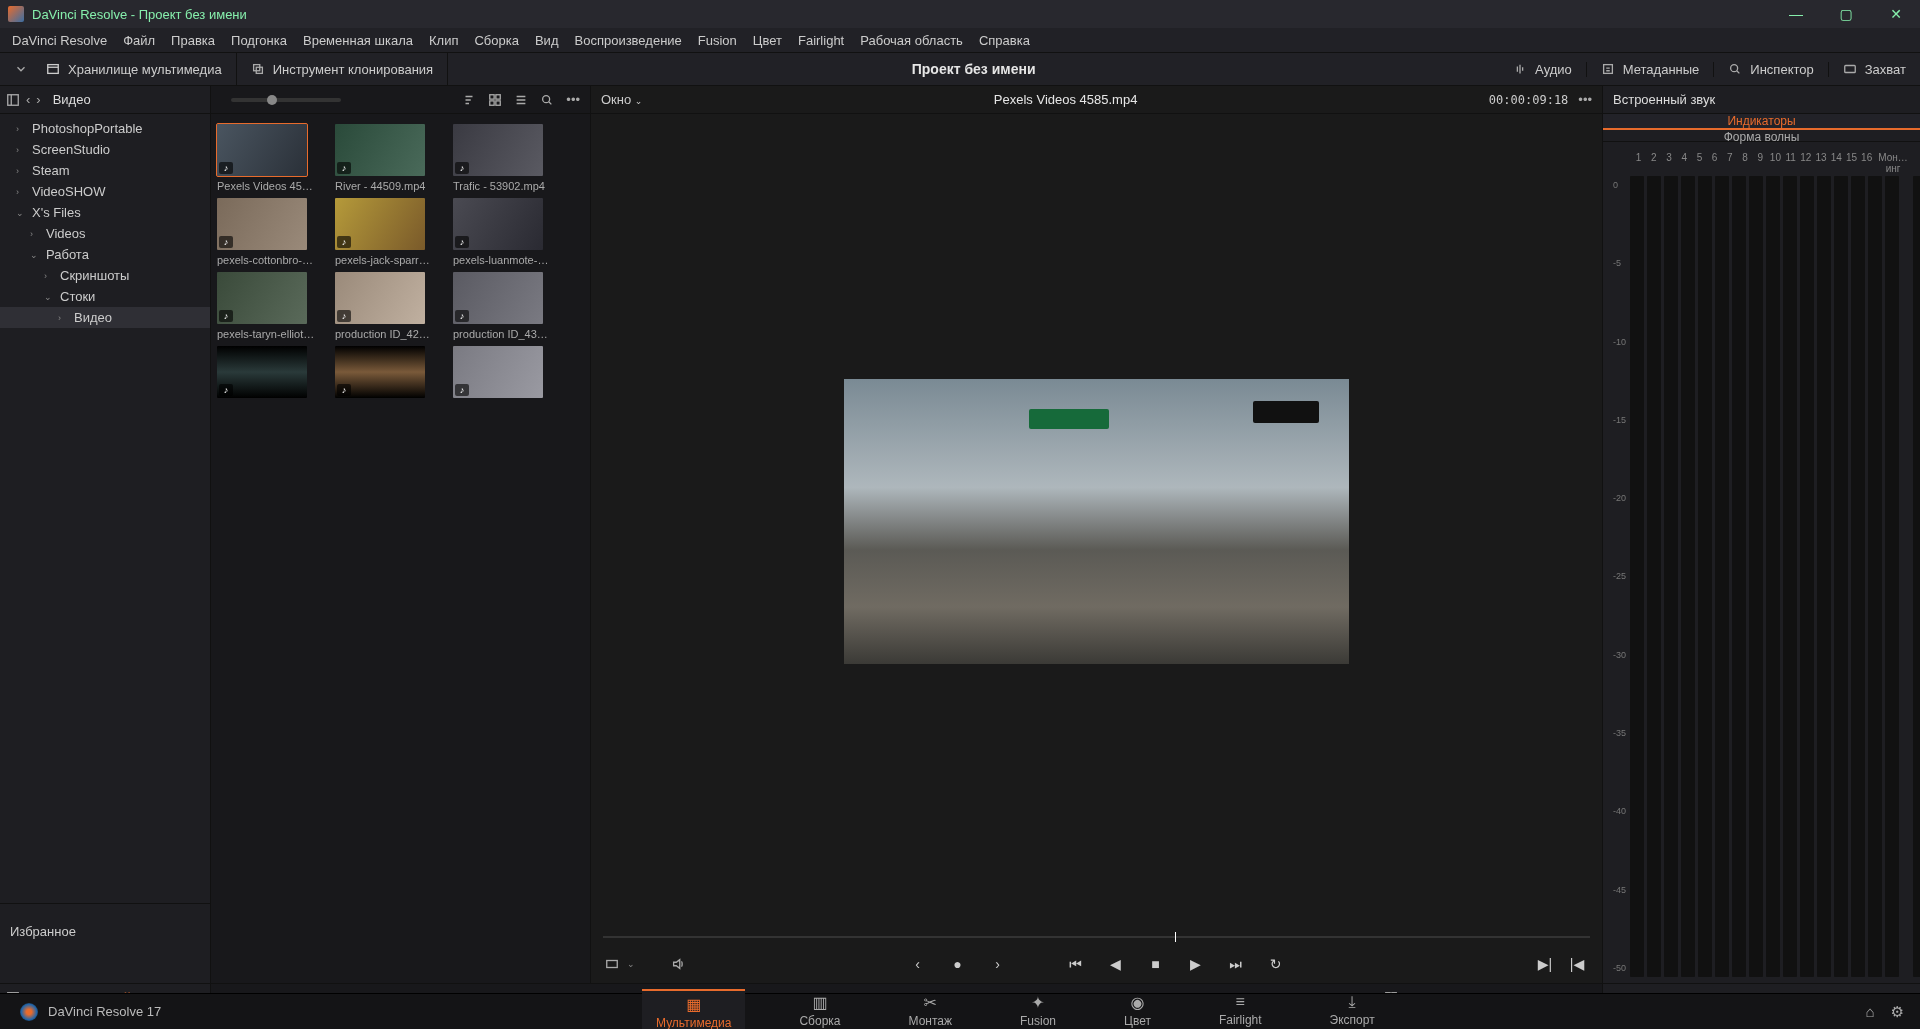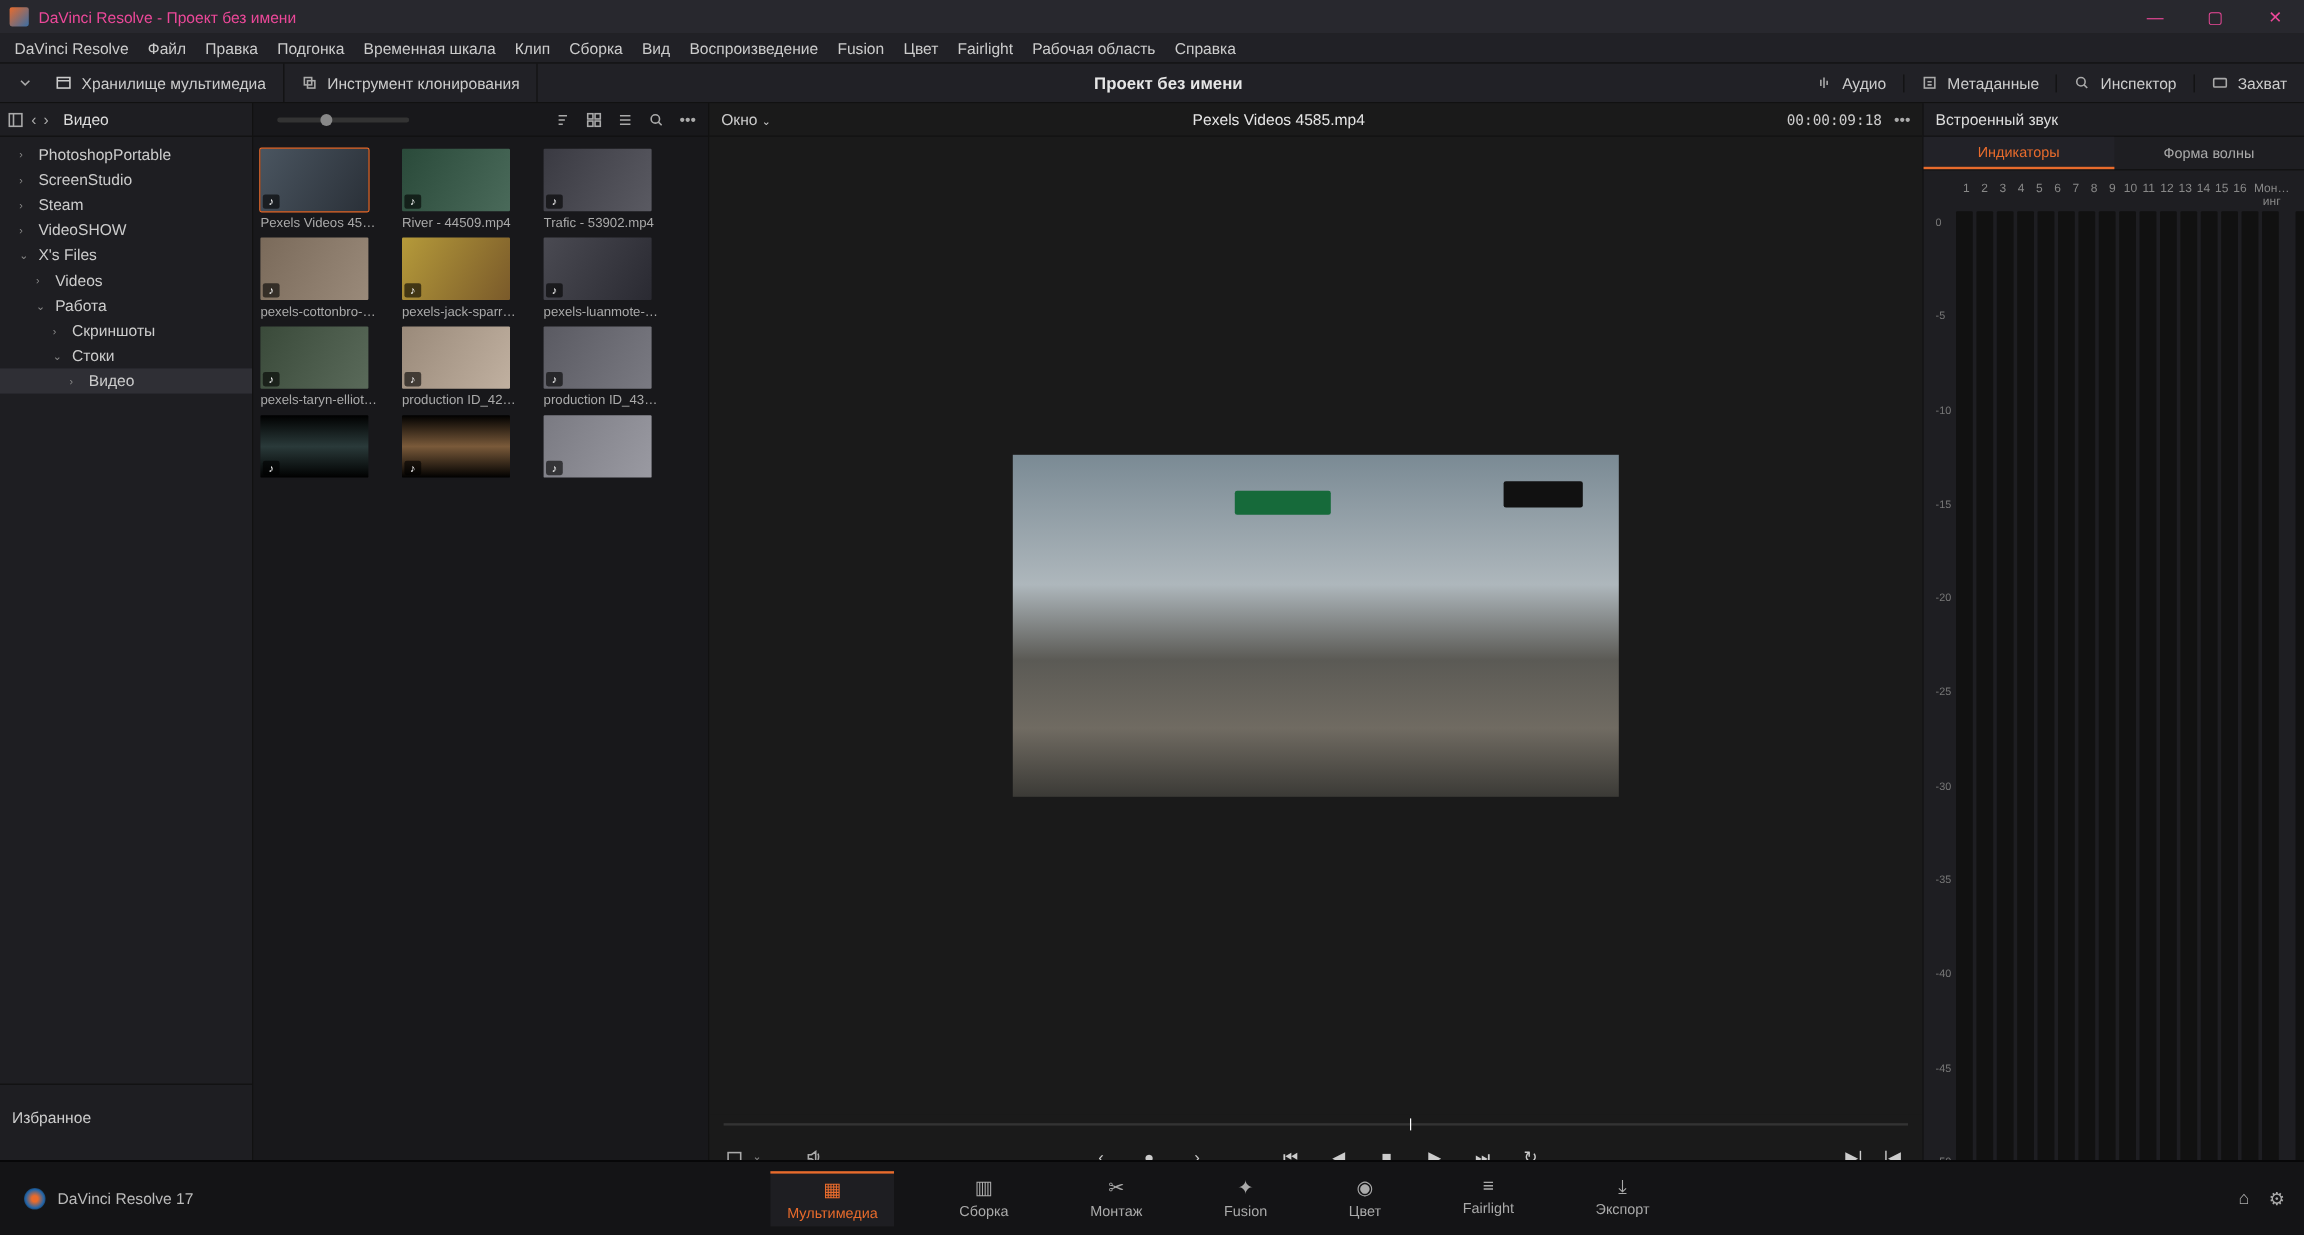--- a/index.html
+++ b/index.html
@@ -1,17 +1,17 @@
 <!DOCTYPE html>
 <html><head>
 <meta charset="utf-8">
 <style>
 * { margin:0; padding:0; box-sizing:border-box; font-family:"Segoe UI",Arial,sans-serif; user-select:none; }
 body { background:#1a1a1a; color:#aaa; font-size:12px; width:1920px; height:1029px; overflow:hidden; }
-.titlebar { height:28px; background:#28282e; display:flex; align-items:center; padding:0 8px; color:#ec4899; font-size:13px; }
+.titlebar { height:28px; background:#28282e; display:flex; align-items:center; padding:0 8px; color:#86efac; font-size:13px; }
 .titlebar .wcontrols { margin-left:auto; display:flex; gap:18px; }
 .titlebar .wcontrols span { width:32px; text-align:center; font-size:14px; cursor:default; }
 .menubar { height:24px; background:#212126; display:flex; align-items:center; padding:0 4px; gap:0; font-size:13px; color:#ccc;}
 .menubar span { padding:2px 8px; }
 .toolbar { height:34px; background:#212126; border-top:1px solid #111; border-bottom:1px solid #111; display:flex; align-items:center; font-size:13px; color:#ccc; }
 .toolbar .seg { display:flex; align-items:center; gap:8px; padding:0 14px; height:100%; border-right:1px solid #111;}
 .toolbar .title { flex:1; text-align:center; font-weight:600; color:#e6e6e6; font-size:14px;}
 .toolbar .right { display:flex; }
 
 .main { display:flex; height:calc(100% - 28px - 24px - 34px - 46px); }
@@ -48,21 +48,21 @@
 .viewer-scrub { height:16px; background:#1a1a1a; display:flex; align-items:center; padding:0 12px;}
 .scrub-track { flex:1; height:2px; background:#333; position:relative;}
 .scrub-track .handle { position:absolute; left:58%; top:-4px; width:1px; height:10px; background:#fff; }
 .transport { height:38px; display:flex; align-items:center; justify-content:center; gap:18px; color:#ccc; font-size:14px; position:relative;}
 .transport .left-grp { position:absolute; left:14px; display:flex; gap:8px; align-items:center;}
 .transport .right-grp { position:absolute; right:14px; display:flex; gap:10px; align-items:center;}
 .tbtn { width:22px; text-align:center;}
 
 .panel-audio { width:318px; background:#1e1e22; border-left:1px solid #111; display:flex; flex-direction:column;}
 .audio-hdr { height:28px; display:flex; align-items:center; padding:0 10px; border-bottom:1px solid #111; color:#ddd; font-size:13px;}
-.audio-tabs { height:28px; display:flex; border-bottom:1px solid #111;}
+.audio-tabs { height:28px; display:flex; border-bottom:1px solid #111;flex-direction:column;}
 .audio-tabs span { flex:1; display:flex; align-items:center; justify-content:center; font-size:12px; color:#aaa; height:100%;}
 .audio-tabs span.active { color:#e86b2c; border-bottom:2px solid #e86b2c; background:#222228;}
 .meters { flex:1; padding:6px 6px; display:flex; flex-direction:column;}
 .meter-labels { display:flex; gap:4px; font-size:10px; color:#888; padding:4px 4px 2px 24px;}
 .meter-labels span { width:14px; text-align:center;}
 .meter-labels .mon { width:42px;}
 .meter-body { flex:1; display:flex; gap:4px; padding-left:4px;}
 .db-scale { width:20px; display:flex; flex-direction:column; justify-content:space-between; font-size:9px; color:#777; padding:4px 0;}
 .meter-col { width:14px; background:#111; border-radius:1px;}
 .meter-gap { width:8px; }
@@ -78,21 +78,21 @@
 .bin-hdr .lgrp { display:flex; gap:6px; align-items:center; color:#ccc;}
 .bin-hdr .rgrp { display:flex; gap:10px; align-items:center; color:#aaa;}
 .bin-body { flex:1; padding:12px; display:flex; gap:18px; align-content:flex-start; flex-wrap:wrap;}
 .lower-right { width:318px; background:#1e1e22; border-left:1px solid #111; display:flex; flex-direction:column;}
 .meta-hdr { height:28px; display:flex; align-items:center; justify-content:space-between; padding:0 10px; border-bottom:1px solid #111; color:#ccc; font-size:13px;}
 .meta-hdr .dots { letter-spacing:2px; color:#888;}
 .meta-body { padding:8px 10px; font-size:12px; color:#ccc;}
 .meta-title { display:flex; justify-content:space-between; color:#eee; font-size:14px;}
 .meta-path { color:#888; font-size:11px; margin-top:2px;}
 
-.pagebar { position:fixed; left:0; right:0; bottom:0; height:62px; background:#141416; border-top:1px solid #000; display:flex; align-items:center;}
+.pagebar { position:fixed; left:0; right:0; bottom:0; height:36px; background:#141416; border-top:1px solid #000; display:flex; align-items:center;}
 .pagebar .brand { padding:0 20px; color:#bbb; font-size:13px; display:flex; align-items:center; gap:10px;}
 .pagebar .pages { flex:1; display:flex; justify-content:center; gap:40px;}
 .pagebar .page { display:flex; flex-direction:column; align-items:center; gap:2px; color:#aaa; font-size:12px; padding:4px 14px;}
 .pagebar .page.active { color:#e86b2c; border-top:2px solid #e86b2c; background:#1e1e22;}
 .pagebar .sett { padding:0 16px; display:flex; gap:16px; color:#aaa; font-size:15px;}
 .iconbtn { color:#aaa; font-size:13px;}
 svg { display:block;}
 .mini-ico { color:#aaa;}
 .mini-ico svg { width:14px; height:14px; stroke:#aaa; fill:none; stroke-width:1.5;}
 .mini-ico.light svg { stroke:#ccc;}

